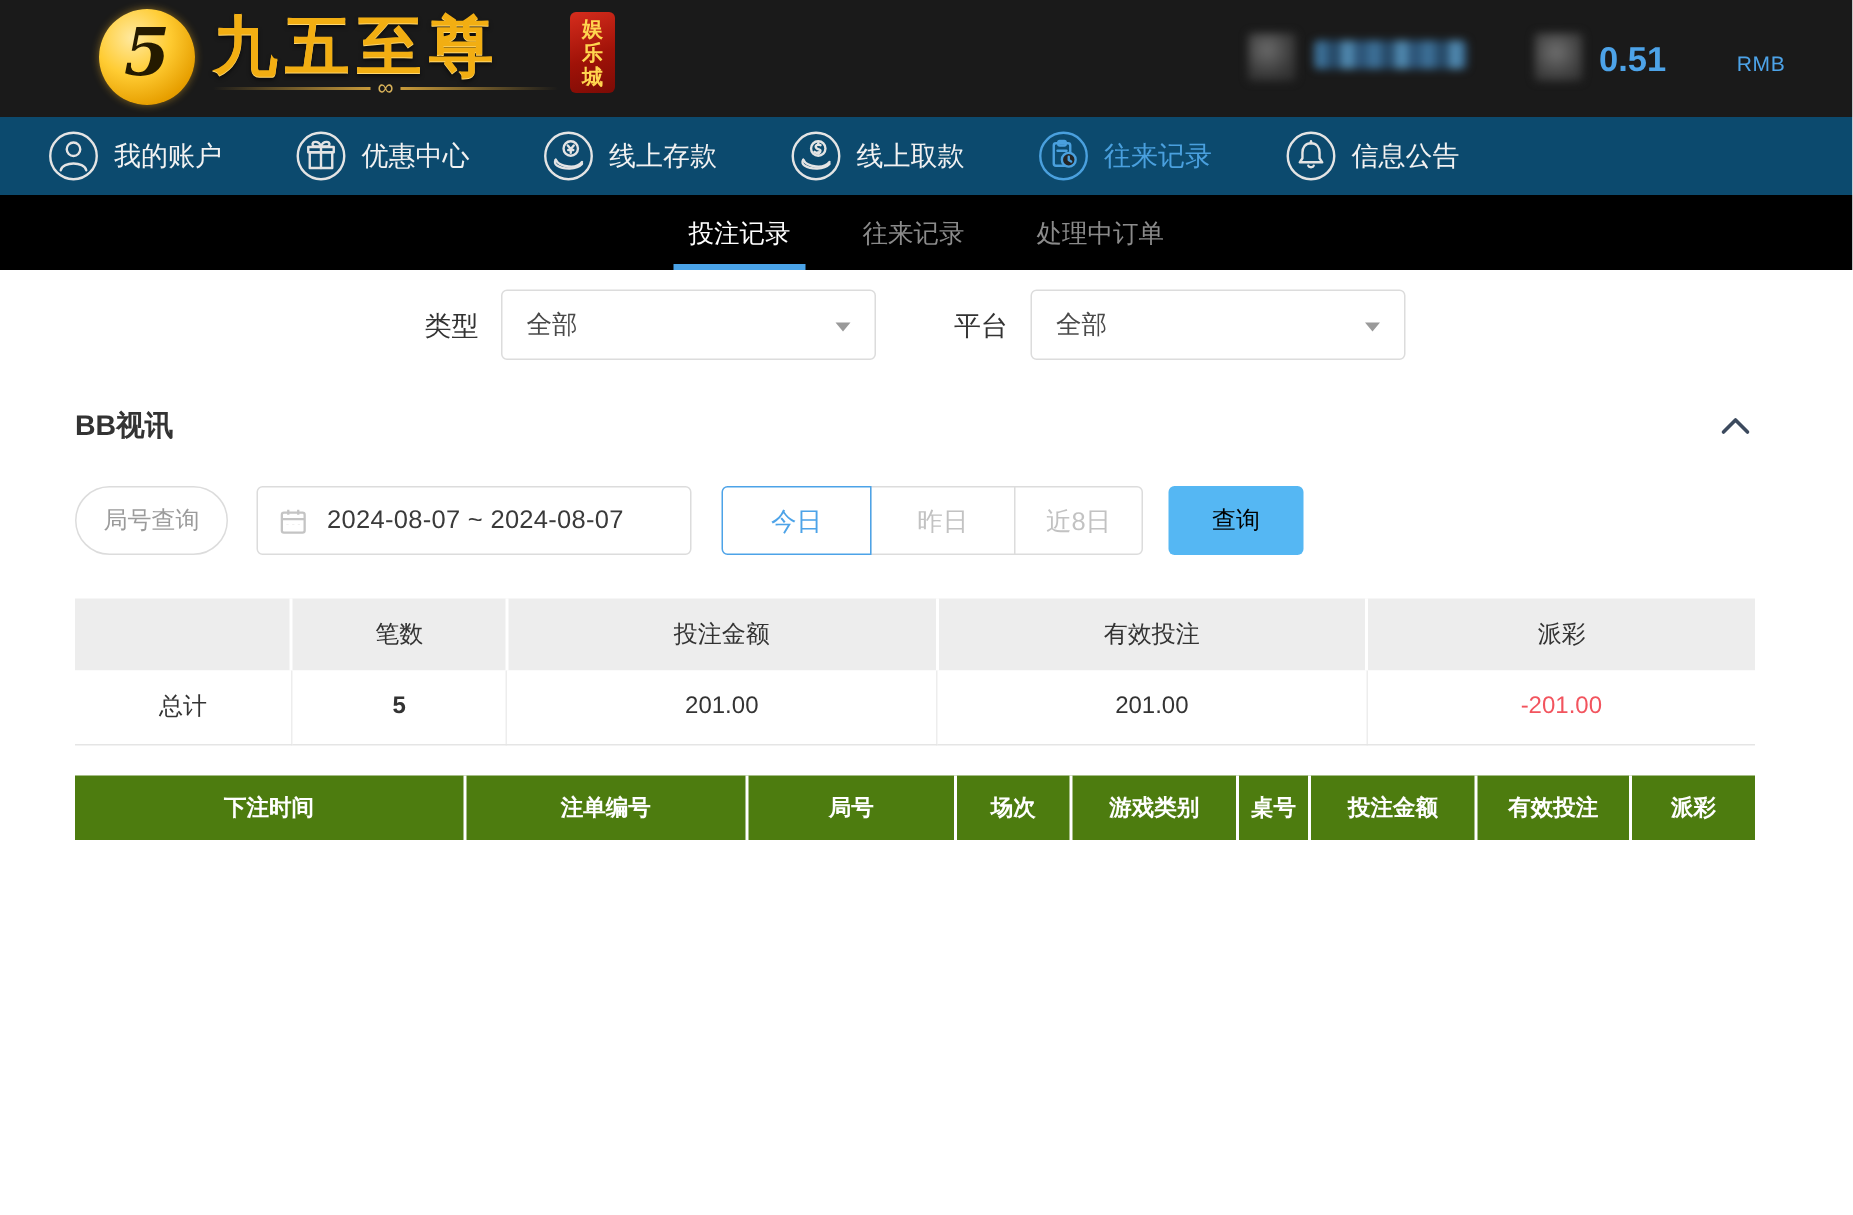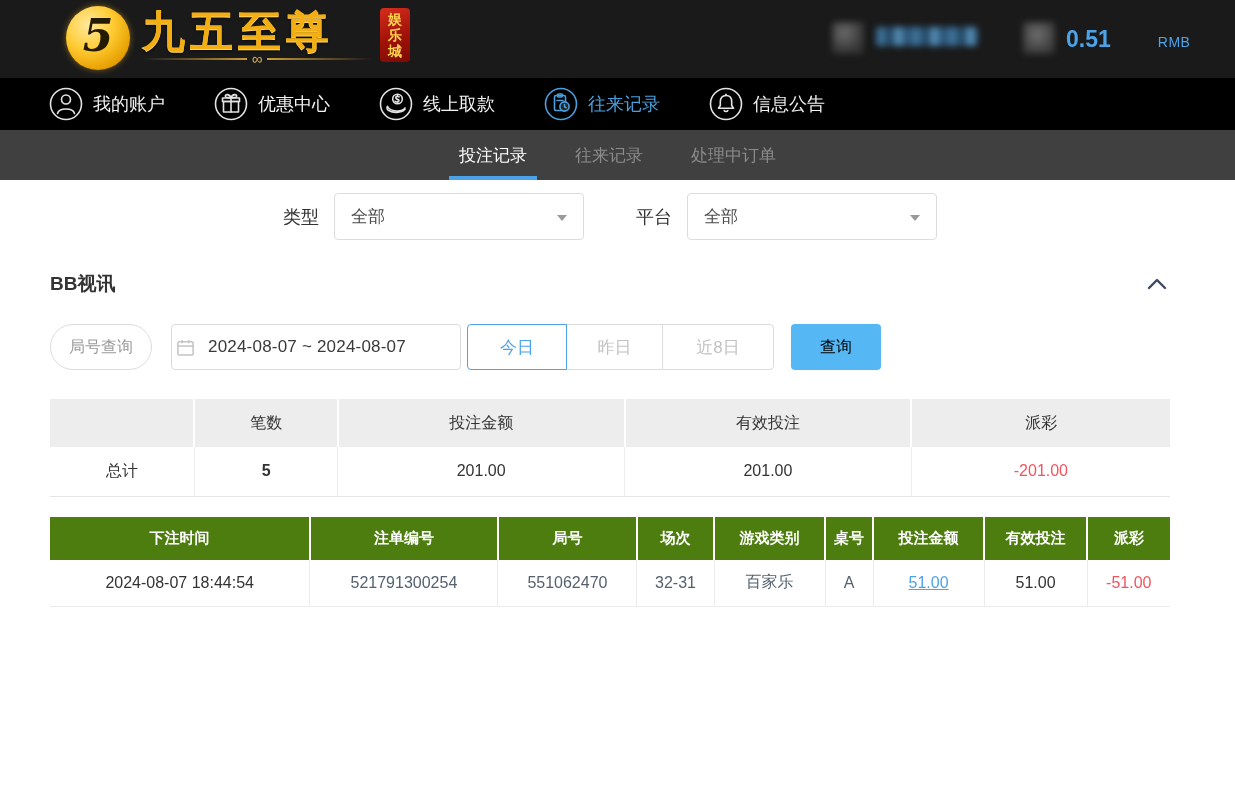--- a/index.html
+++ b/index.html
@@ -34,31 +34,31 @@
     background:radial-gradient(circle at 40% 35%, #6a6a6a 0%, #3a3a3a 60%, #2a2a2a 100%); }
   .username-blur { position:absolute; left:876px; top:27px; width:102px; height:19px;
     background:repeating-linear-gradient(90deg,#3c6f96 0 9px,#274a68 9px 18px,#4f87ad 18px 27px,#2d5578 27px 36px); }
   .wallet-blur { position:absolute; left:1023px; top:22px; width:32px; height:32px;
     background:radial-gradient(circle at 45% 40%, #6f6f6f 0%, #454545 55%, #2e2e2e 100%); }
   .balance { position:absolute; left:1066px; top:26px; display:flex; align-items:baseline; }
   .balance .amt { color:#4da3e8; font-size:23px; font-weight:bold; }
   .balance .cur { color:#4da3e8; font-size:14px; margin-left:7px; letter-spacing:.5px;padding-left:40px; }
 
   
-  .navbar { height:52px; background:#000000; display:flex; align-items:center;
-    padding-left:48px; gap:48px; }
+  .navbar { height:52px; background:#0c4a6e; display:flex; align-items:center;
+    padding-left:31px; gap:48px; }
   .nav-item { display:flex; align-items:center; gap:9px; cursor:pointer; }
   .nav-item svg { width:36px; height:36px; fill:none; stroke:#e4e4e4; stroke-width:1.6;
     stroke-linecap:round; stroke-linejoin:round; }
   .nav-item .nav-label { color:#f2f2f2; font-size:18px; }
   .nav-item.active svg { stroke:#4aa0de; }
   .nav-item.active .nav-label { color:#4aa0de; }
 
   
-  .tabbar { height:50px; background:#404040; display:flex; justify-content:center; gap:44px; }
+  .tabbar { height:50px; background:#000000; display:flex; justify-content:center; gap:44px; }
   .tab { position:relative; display:flex; align-items:center; padding:0 2px;
     color:#8b8b8b; font-size:17px; cursor:pointer; }
   .tab.active { color:#fff; }
   .tab.active::after { content:""; position:absolute; left:-8px; right:-8px; bottom:0;
     height:4px; background:#4aa3e8; }
 
   
   .content { width:1120px; margin-left:50px; }
 
   .filter-row { margin-top:13px; display:flex; justify-content:center; align-items:center; }
@@ -77,31 +77,31 @@
   .collapse-btn { width:26px; height:18px; cursor:pointer; display:flex; align-items:center; justify-content:center; }
   .collapse-btn svg { width:20px; height:12px; fill:none; stroke:#3c4a5e; stroke-width:2.4;
     stroke-linecap:round; stroke-linejoin:round; }
 
   .query-row { margin-top:27px; display:flex; align-items:center; height:46px; }
   .pill { height:46px; border-radius:23px; display:flex; align-items:center; justify-content:center;
     font-size:16px; cursor:pointer; background:#fff; }
   .pill.blue { width:106px; border:1px solid #4da3e8; color:#4da3e8; font-weight:bold; margin-right:19px; }
   .pill.gray { width:102px; border:1px solid #dcdcdc; color:#9b9b9b; margin-right:19px; }
   .date-input { width:290px; height:46px; border:1px solid #dcdcdc; border-radius:4px;
-    display:flex; align-items:center; padding:0 4px; cursor:pointer; background:#fff; margin-right:6px; }
+    display:flex; align-items:center; padding:0 14px; cursor:pointer; background:#fff; margin-right:20px; }
   .date-input svg { width:19px; height:19px; fill:none; stroke:#c4c4c4; stroke-width:1.6; }
   .date-input .date-text { font-size:17px; color:#3a3a3a; margin-left:13px; letter-spacing:.2px; }
   .seg { display:flex; }
   .seg .seg-btn { height:46px; border:1px solid #dcdcdc; background:#fff; font-size:17px;
     color:#c2c2c2; display:flex; align-items:center; justify-content:center; cursor:pointer; }
   .seg .seg-btn + .seg-btn { margin-left:-1px; }
   .seg .seg-btn:first-child { border-radius:4px 0 0 4px; }
   .seg .seg-btn:last-child { border-radius:0 4px 4px 0; }
   .seg .seg-btn.active { border-color:#4da3e8; color:#4da3e8; z-index:2; }
-  .w-today { width:100px; } .w-yest { width:97px; } .w-last8 { width:112px; }
+  .w-today { width:100px; } .w-yest { width:97px; } .w-last8 { width:86px; }
   .search-btn { margin-left:17px; width:90px; height:46px; background:#55b7f3; border:none;
     border-radius:4px; color:#000000; font-size:16px; cursor:pointer;
     font-family:"Liberation Sans","DejaVu Sans",sans-serif; }
 
   table { border-collapse:collapse; width:100%; table-layout:fixed; }
 
   .summary-table { margin-top:29px; }
   .summary-table th { height:48px; background:#ededed; font-size:16px; font-weight:normal;
     color:#333; border-right:2px solid #fff; }
   .summary-table th:last-child { border-right:none; }
@@ -168,20 +168,30 @@
   <div class="nav-item">
     <svg viewBox="0 0 36 36">
       <circle cx="18" cy="18" r="15.5"></circle>
         <rect x="10.5" y="15.5" width="15" height="10.5"></rect>
       <rect x="9.5" y="12" width="17" height="3.5"></rect>
         <line x1="18" y1="12" x2="18" y2="26"></line>
       <path d="M18 11.5 c-1.5-4 -6.5-3.5 -5.5-0.8 c0.6 1.6 3.5 0.8 5.5 0.8 z"></path>
       <path d="M18 11.5 c1.5-4 6.5-3.5 5.5-0.8 c-0.6 1.6 -3.5 0.8 -5.5 0.8 z"></path>
     </svg>
     <span class="nav-label">优惠中心</span>
+  </div>
+  <div class="nav-item">
+    <svg viewBox="0 0 36 36">
+      <circle cx="18" cy="18" r="15.5"></circle>
+        <circle cx="19.5" cy="13" r="4.8"></circle>
+      <path d="M17.5 11 l2 2.3 2-2.3 M19.5 13.3 v2.5 M17.8 14 h3.4"></path>
+      <path d="M9.5 20.5 c2.5 5 14 6.5 17.5 1.5"></path>
+      <path d="M9.5 20.5 c-1 1.5 -0.5 3 0.8 3.8 c4.5 2.8 13 3 16.7 -1"></path>
+    </svg>
+    <span class="nav-label">线上存款</span>
   </div>
   <div class="nav-item">
     <svg viewBox="0 0 36 36">
       <circle cx="18" cy="18" r="15.5"></circle>
         <circle cx="19.5" cy="13" r="4.8"></circle>
       <path d="M21 10.8 c-2.2-1 -4 0.3 -2.8 1.8 c1 1.3 3.5 0.8 2.6 2.6 c-0.8 1.4 -3 0.8 -3.8 0 M19.5 9.5 v1 M19.5 15.5 v1"></path>
       <path d="M9.5 20.5 c2.5 5 14 6.5 17.5 1.5"></path>
       <path d="M9.5 20.5 c-1 1.5 -0.5 3 0.8 3.8 c4.5 2.8 13 3 16.7 -1"></path>
     </svg>
     <span class="nav-label">线上取款</span>
@@ -310,27 +320,16 @@
         <th>局号</th>
         <th>场次</th>
         <th>游戏类别</th>
         <th>桌号</th>
         <th>投注金额</th>
         <th>有效投注</th>
         <th>派彩</th>
       </tr>
     </thead>
     <tbody>
-        <tr>
-          <td class="c0">2024-08-07 18:44:54</td>
-          <td class="c1">521791300254</td>
-          <td class="c2">551062470</td>
-          <td class="c3">32-31</td>
-          <td class="c4">百家乐</td>
-          <td class="c5">A</td>
-          <td class="c6">51.00</td>
-          <td class="c7">51.00</td>
-          <td class="c8">-51.00</td>
-        </tr>
       </tbody>
   </table>
 
 </div>
 
 </body></html>

